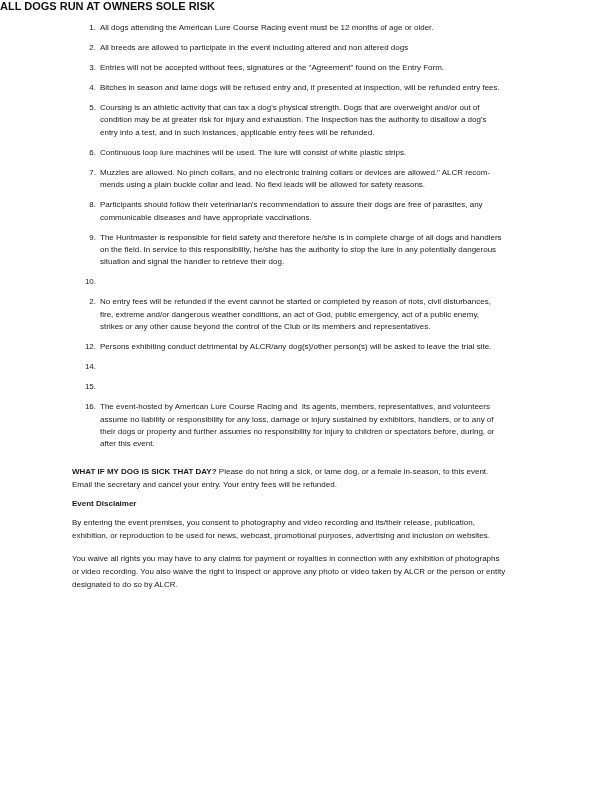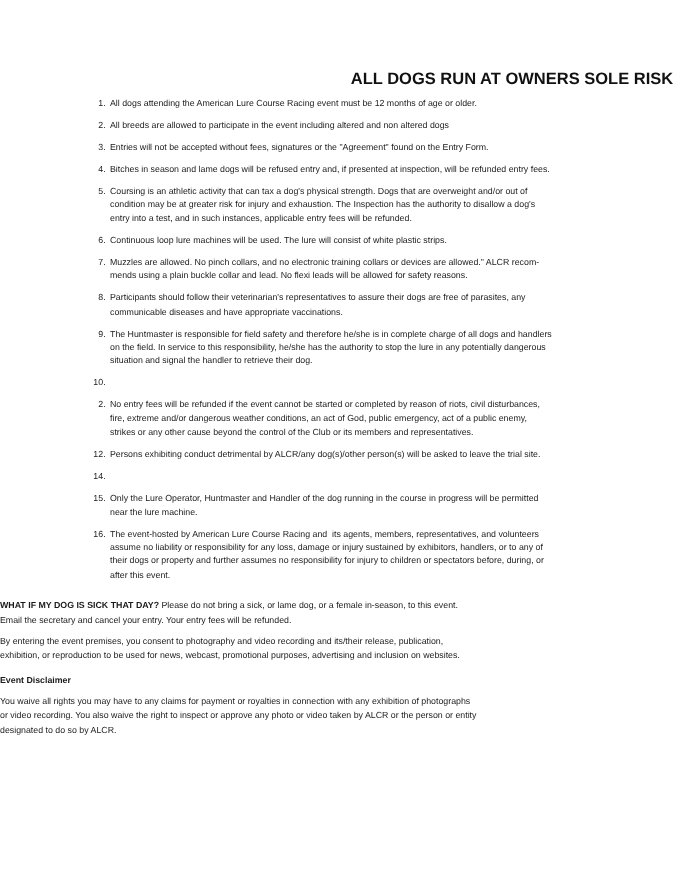--- a/index.html
+++ b/index.html
@@ -8,24 +8,23 @@
     height: 792px;
     margin: 0 auto;
     background: #ffffff;
     color: #1b1b1b;
     font-family: "Liberation Sans", "DejaVu Sans", sans-serif;
     font-size: 8px;
     overflow: hidden;
     position: relative;
   }
   .doc-title {
-    padding-top: 66px;
-    text-align: right;
+    text-align: left;
     font-weight: bold;
-    font-size: 15px;
+    font-size: 11px;
     line-height: 12px;
     color: #111;
   }
   .rules {
     margin-top: 10px;
     padding-left: 75px;
   }
   .rule {
     display: flex;
     align-items: flex-start;
@@ -37,20 +36,21 @@
     box-sizing: border-box;
     text-align: right;
     padding-right: 4px;
     white-space: pre;
   }
   .rule-text {
     white-space: pre;
   }
   .bottom {
     margin-top: 14.5px;
+    padding-left: 72px;
     line-height: 13px;
   }
   .para {
     white-space: pre;
     margin: 0 0 6px 0;
   }
   .para.gap-lg { margin-bottom: 10px; }
   .para.last { margin-bottom: 17px; }
   .b { font-weight: bold; }
 </style>
@@ -96,21 +96,21 @@
       </div>
 
       <div class="rule">
         <div class="rule-num">7.</div>
         <div class="rule-text">Muzzles are allowed. No pinch collars, and no electronic training collars or devices are allowed." ALCR recom-
 mends using a plain buckle collar and lead. No flexi leads will be allowed for safety reasons.</div>
       </div>
 
       <div class="rule">
         <div class="rule-num">8.</div>
-        <div class="rule-text">Participants should follow their veterinarian's representatives to assure their dogs are free of parasites, any
+        <div class="rule-text">Participants should follow their veterinarian's recommendation to assure their dogs are free of parasites, any
 communicable diseases and have appropriate vaccinations.</div>
       </div>
 
       <div class="rule">
         <div class="rule-num">9.</div>
         <div class="rule-text">The Huntmaster is responsible for field safety and therefore he/she is in complete charge of all dogs and handlers
 on the field. In service to this responsibility, he/she has the authority to stop the lure in any potentially dangerous
 situation and signal the handler to retrieve their dog.</div>
       </div>
 
@@ -130,37 +130,35 @@
         <div class="rule-text">Persons exhibiting conduct detrimental by ALCR/any dog(s)/other person(s) will be asked to leave the trial site.</div>
       </div>
 
 
       <div class="rule">
         <div class="rule-num">14.</div>
       </div>
 
       <div class="rule">
         <div class="rule-num">15.</div>
-        <div class="rule-text">Only the Lure Operator, Huntmaster and Handler of the dog running in the course in progress will be permitted
-near the lure machine.</div>
       </div>
 
       <div class="rule">
         <div class="rule-num">16.</div>
         <div class="rule-text">The event-hosted by American Lure Course Racing and  its agents, members, representatives, and volunteers
 assume no liability or responsibility for any loss, damage or injury sustained by exhibitors, handlers, or to any of
 their dogs or property and further assumes no responsibility for injury to children or spectators before, during, or
 after this event.</div>
       </div>
     </div>
 
   <div class="bottom">
     <div class="para"><span class="b">WHAT IF MY DOG IS SICK THAT DAY?</span><span> Please do not bring a sick, or lame dog, or a female in-season, to this event.
 Email the secretary and cancel your entry. Your entry fees will be refunded.</span></div>
+    <div class="para b">Event Disclaimer</div>
     <div class="para gap-lg">By entering the event premises, you consent to photography and video recording and its/their release, publication,
 exhibition, or reproduction to be used for news, webcast, promotional purposes, advertising and inclusion on websites.</div>
-    <div class="para b">Event Disclaimer</div>
     <div class="para last">You waive all rights you may have to any claims for payment or royalties in connection with any exhibition of photographs
 or video recording. You also waive the right to inspect or approve any photo or video taken by ALCR or the person or entity
 designated to do so by ALCR.</div>
   </div>
 
 </div>
 
 </body></html>

